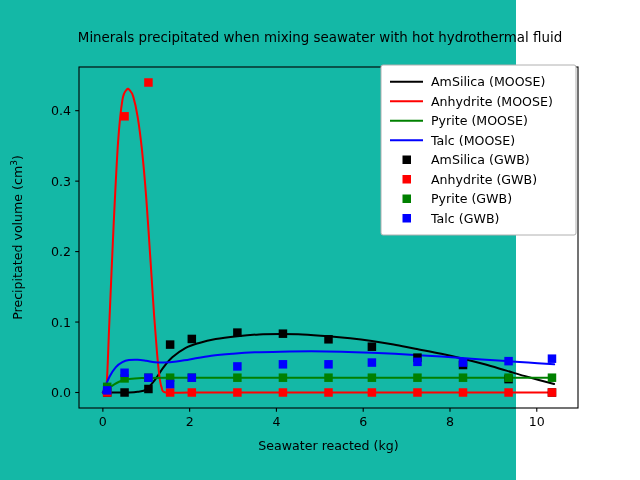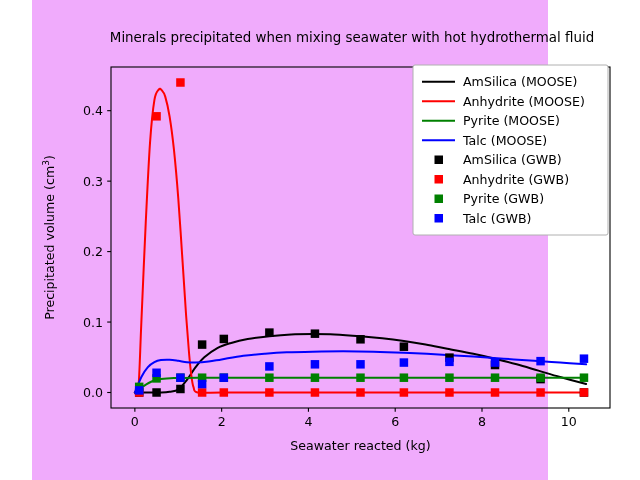--- a/index.html
+++ b/index.html
@@ -7,22 +7,21 @@
     background: #ffffff;
   }
   body {
     width: 640px; height: 480px;
     font-family: "DejaVu Sans", sans-serif;
     overflow: hidden;
   }
   #figure {
     position: relative;
     width: 516px; height: 480px;
-    background: #f0abfc;
-    margin-left: 32px;
+    background: #14b8a6;
   }
   #chart-title {
     position: absolute;
     left: 0; top: 30px;
     width: 640px;
     text-align: center;
     font-size: 13.4px;
     color: #000000;
     white-space: nowrap;
   }

